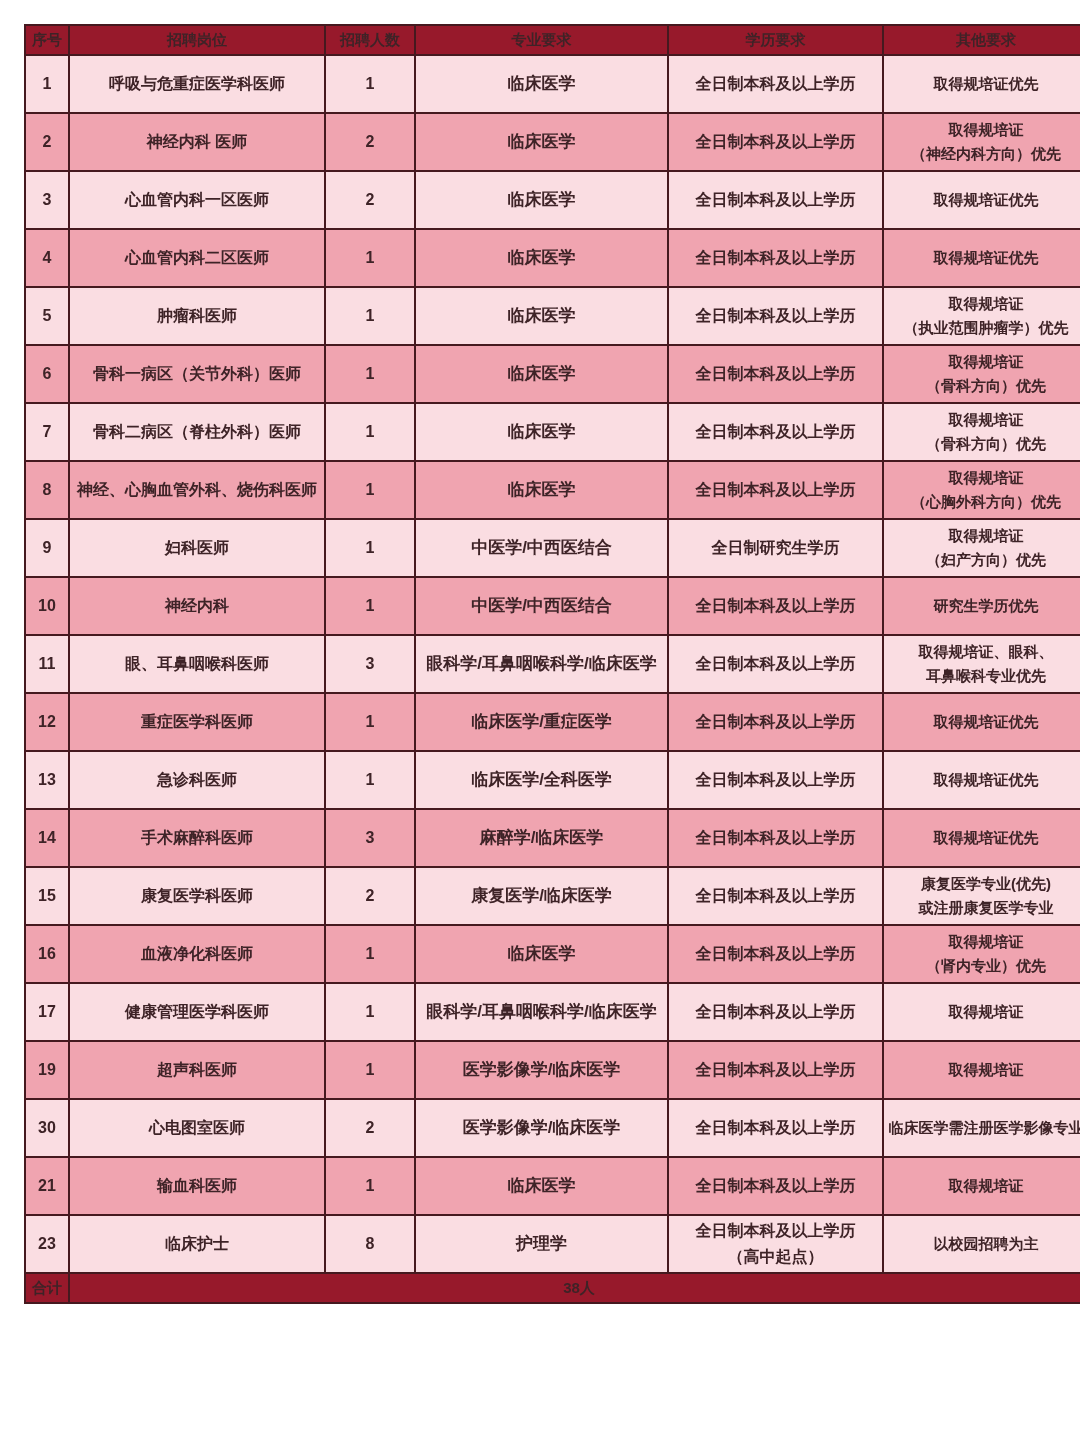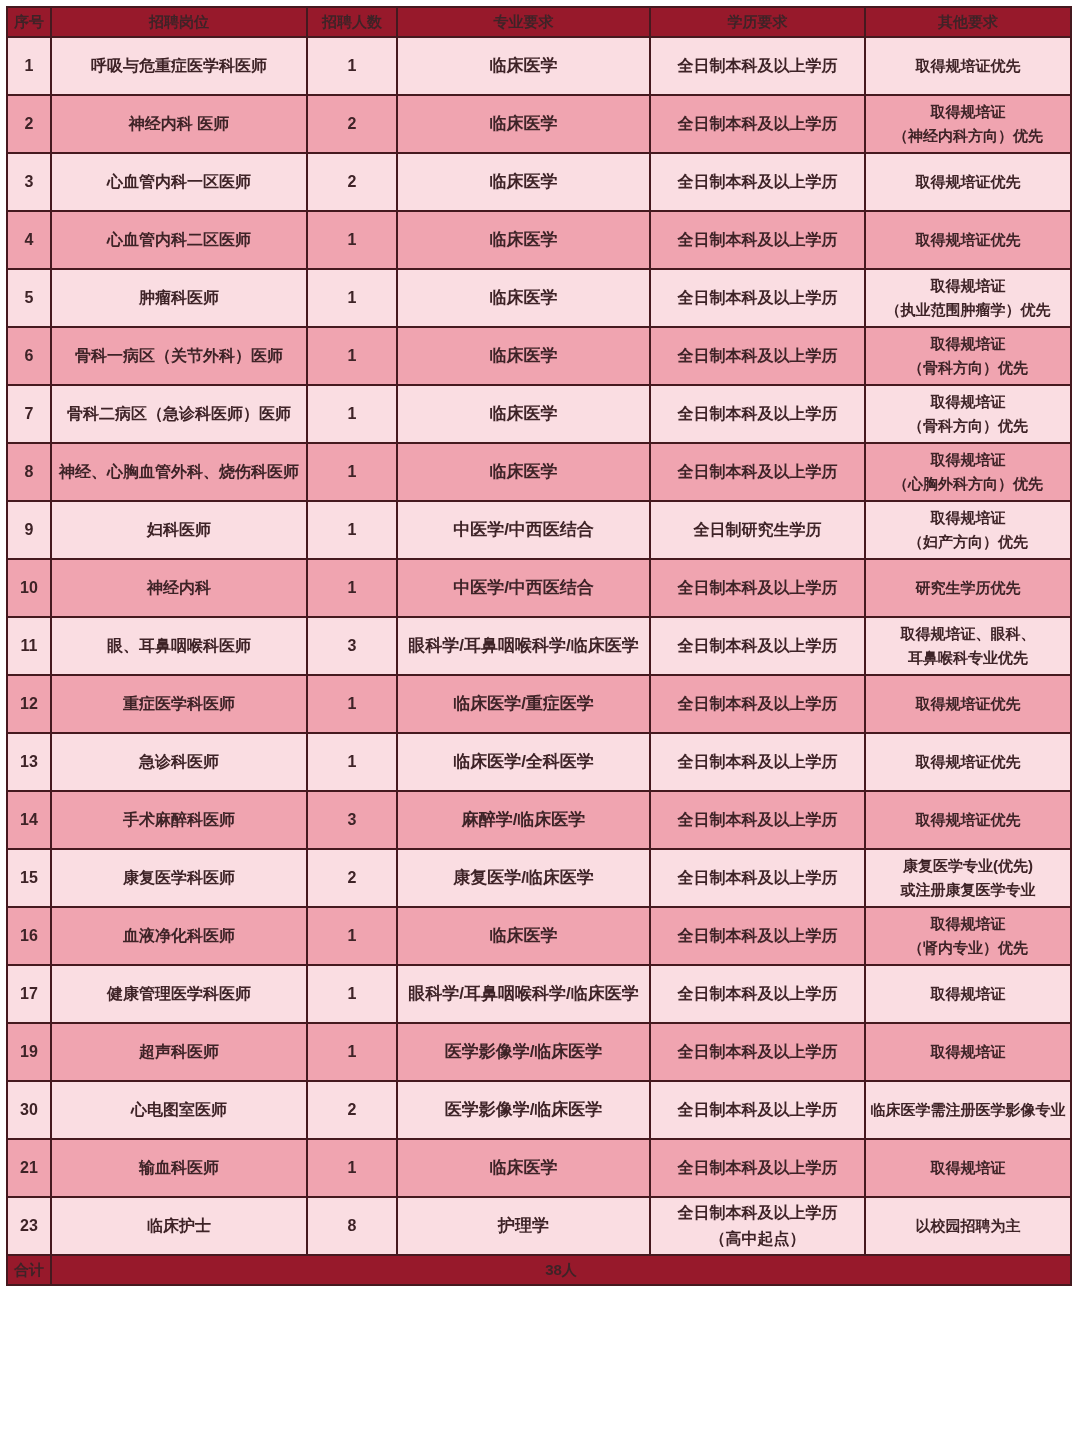--- a/index.html
+++ b/index.html
@@ -13,21 +13,21 @@
   }
   * { box-sizing: border-box; margin: 0; padding: 0; }
   body {
     width: 1080px;
     background: var(--page-bg);
     font-family: "Liberation Sans", "DejaVu Sans", sans-serif;
   }
   .page {
     width: 1080px;
     min-height: 1454px;
-    padding: 6px;
+    padding: 24px;
     background: var(--page-bg);
   }
   table.recruit {
     width: 1064px;
     border-collapse: collapse;
     table-layout: fixed;
   }
   table.recruit th, table.recruit td {
     border: 2px solid var(--border-color);
     text-align: center;
@@ -134,21 +134,21 @@
           <td class="col-no">6</td>
           <td class="col-position">骨科一病区（关节外科）医师</td>
           <td class="col-count">1</td>
           <td class="col-major">临床医学</td>
           <td class="col-education">全日制本科及以上学历</td>
           <td class="col-other">取得规培证
 （骨科方向）优先</td>
         </tr>
         <tr>
           <td class="col-no">7</td>
-          <td class="col-position">骨科二病区（急诊科医师）医师</td>
+          <td class="col-position">骨科二病区（脊柱外科）医师</td>
           <td class="col-count">1</td>
           <td class="col-major">临床医学</td>
           <td class="col-education">全日制本科及以上学历</td>
           <td class="col-other">取得规培证
 （骨科方向）优先</td>
         </tr>
         <tr>
           <td class="col-no">8</td>
           <td class="col-position">神经、心胸血管外科、烧伤科医师</td>
           <td class="col-count">1</td>

